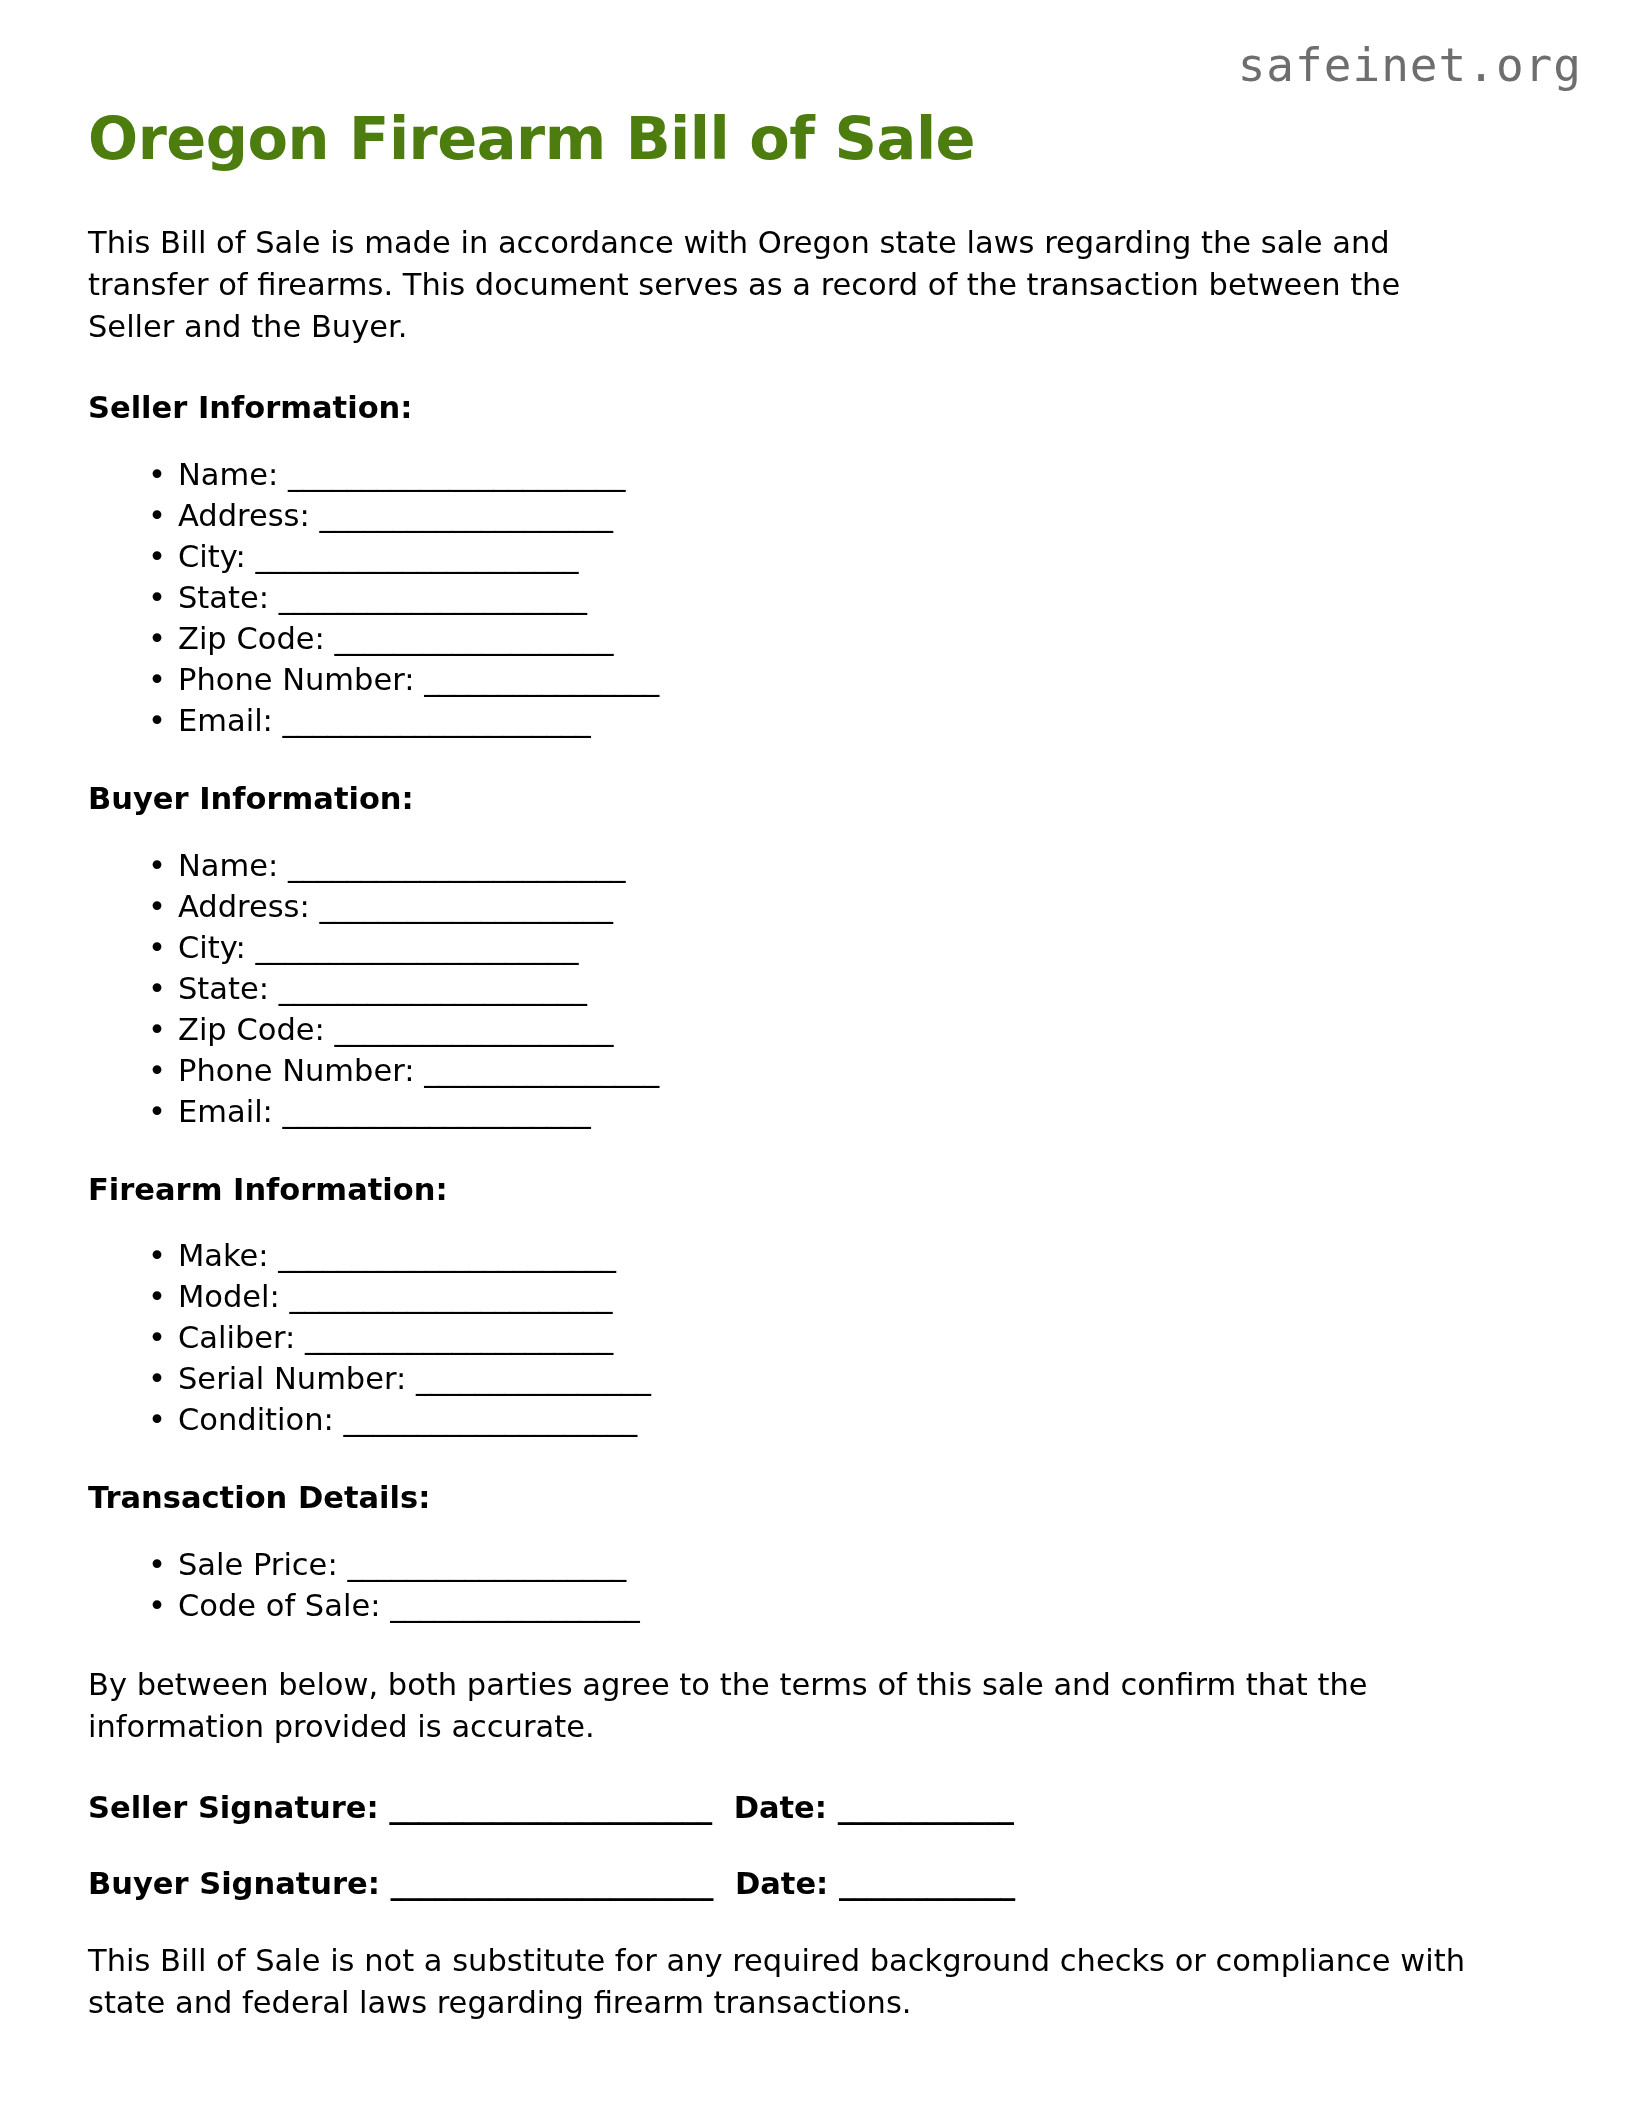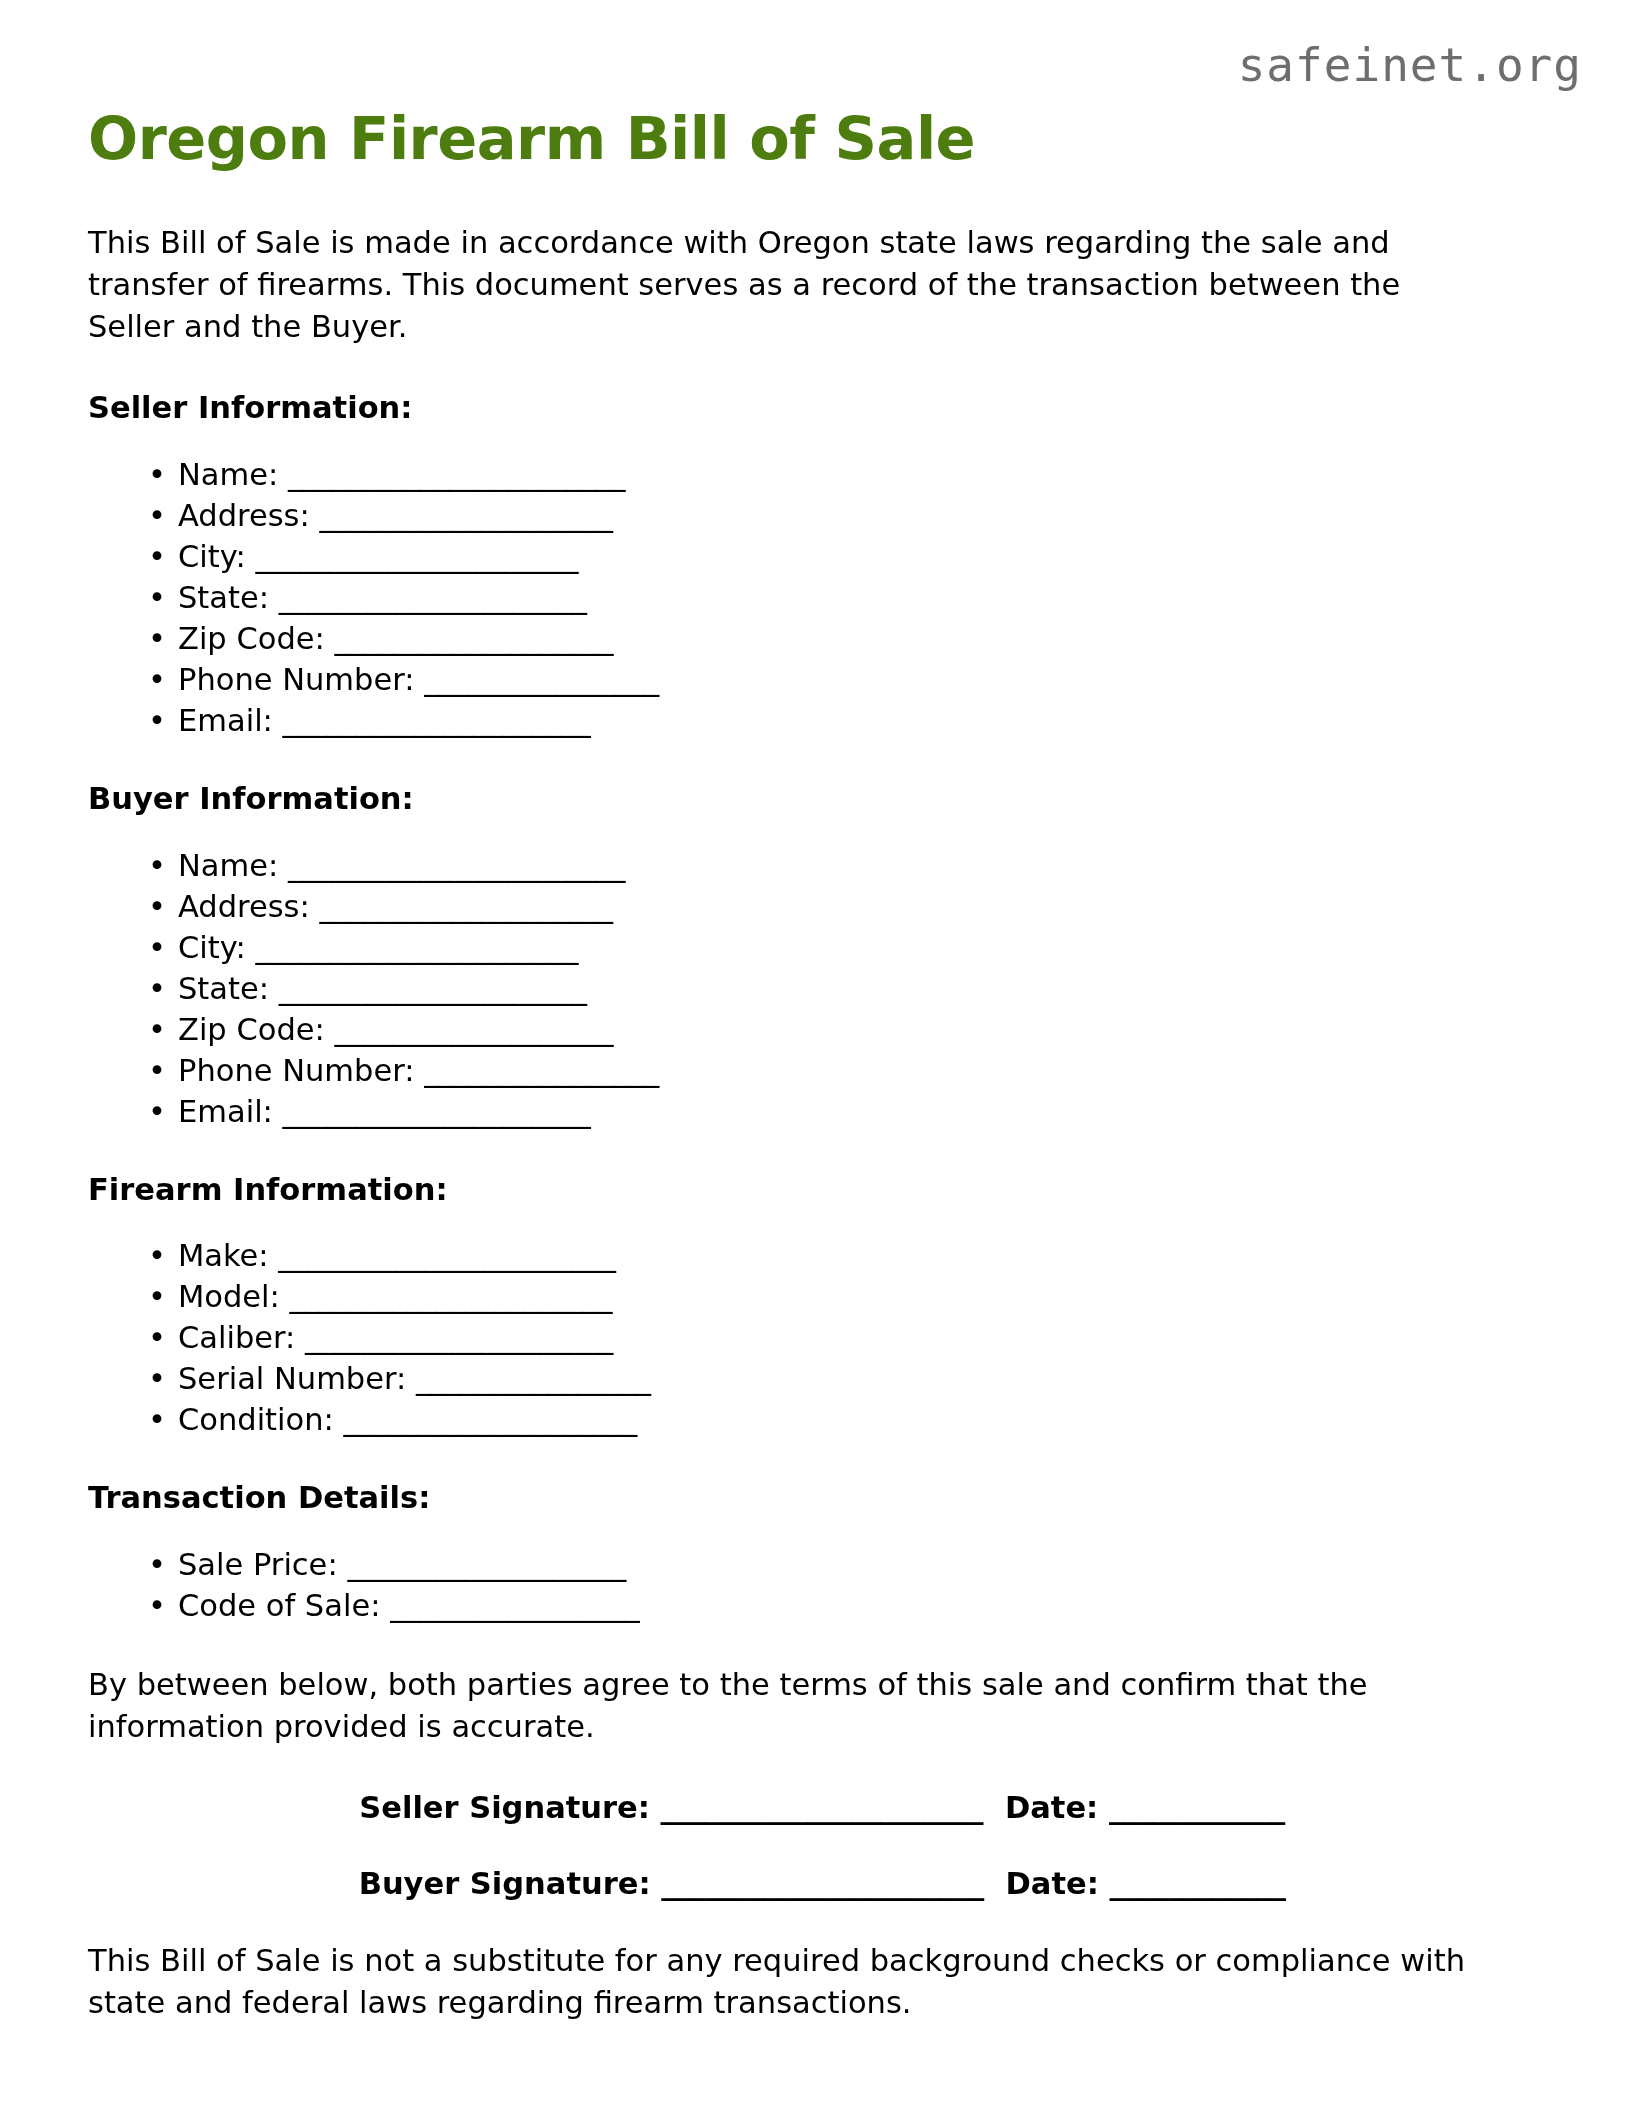--- a/index.html
+++ b/index.html
@@ -89,21 +89,20 @@
   .sig-block {
     margin: 0 0 8px 0;
   }
   .sig-row {
     font-size: 30.5px;
     font-weight: bold;
     line-height: 1.3;
     margin-bottom: 36px;
     white-space: nowrap;
     color: #000;
-    text-align: center;
   }
   .sig-row .gap {
     display: inline-block;
     width: 22px;
   }
   .closing-note {
     font-size: 30.5px;
     line-height: 1.38;
     margin: 22px 0 0 0;
     max-width: 1420px;

